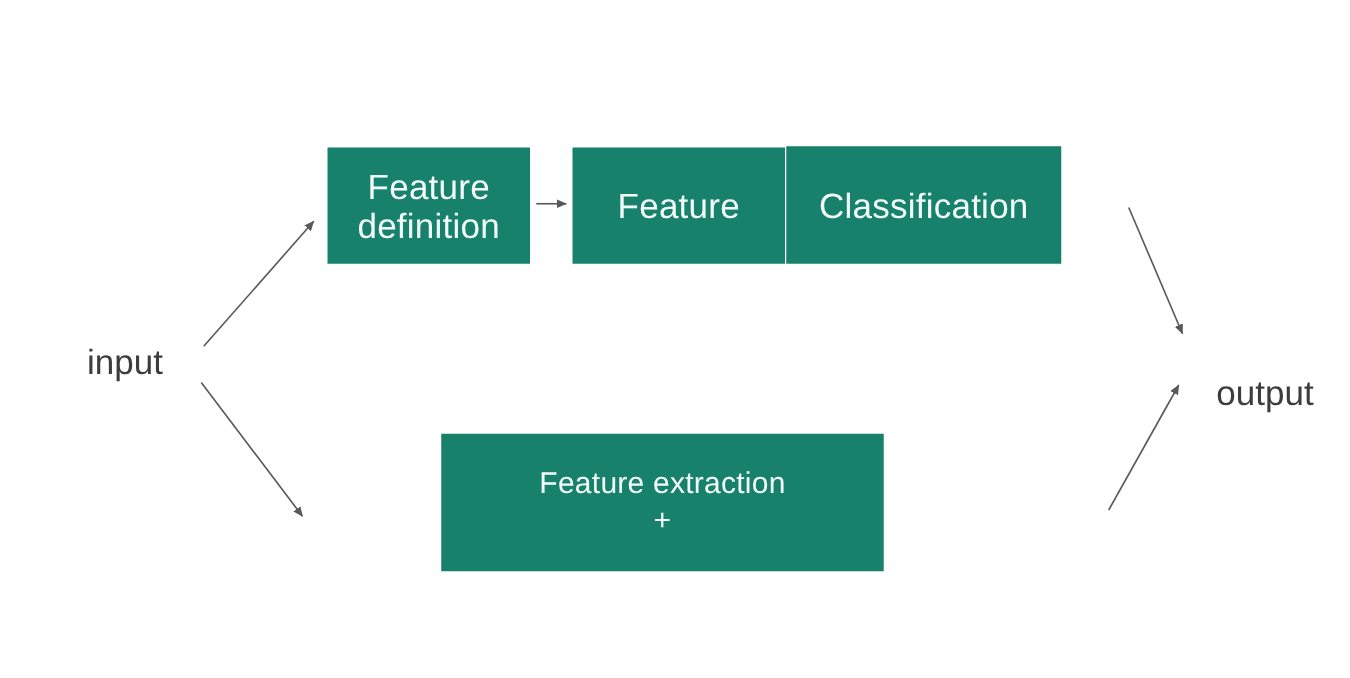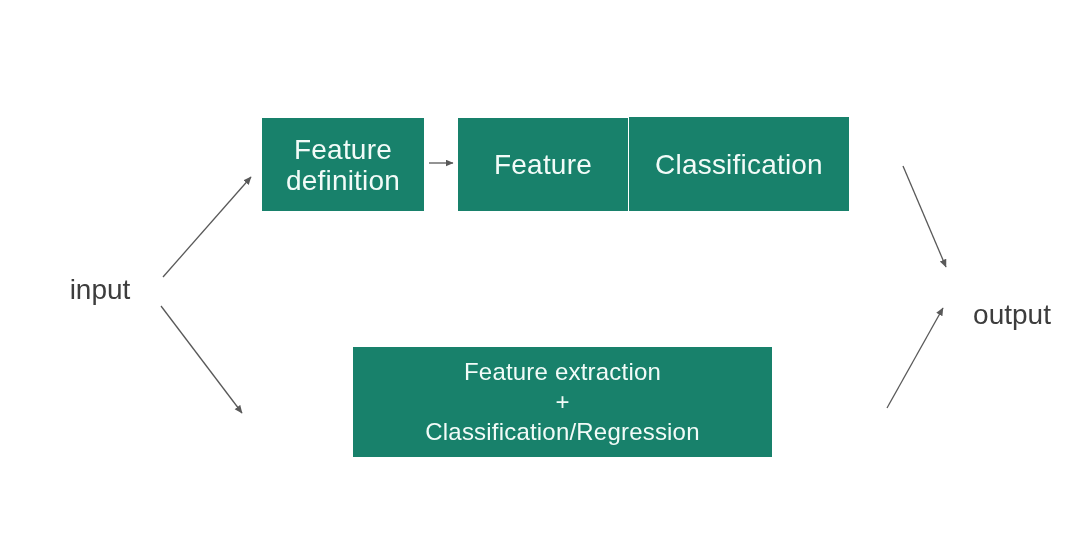--- a/index.html
+++ b/index.html
@@ -32,21 +32,21 @@
     text-align: center;
     font-size: 28px;
     line-height: 31px;
     font-weight: 400;
     letter-spacing: 0.2px;
   }
   .node span { display: block; }
   #box-feature-definition      { left: 262px; top: 118px; width: 162px; height: 93px; }
   #box-feature-extraction      { left: 458px; top: 118px; width: 170px; height: 93px; }
   #box-classification-regression { left: 629px; top: 117px; width: 220px; height: 94px; }
-  #box-combined                { left: 353px; top: 347px; width: 419px; height: 110px; font-size: 24px; line-height: 30px; }
+  #box-combined                { left: 353px; top: 347px; width: 354px; height: 110px; font-size: 24px; line-height: 30px; }
   .endpoint-label {
     position: absolute;
     color: var(--label-text);
     font-size: 28px;
     font-weight: 400;
     text-align: center;
   }
   #label-input  { left: 50px;  top: 274px; width: 100px; }
   #label-output { left: 962px; top: 271px; width: 100px; margin-top: 28px; }
   .edges-layer {
@@ -92,18 +92,17 @@
     <span>Feature</span>
   </div>
 
   <div class="node" id="box-classification-regression">
     <span>Classification</span>
   </div>
 
   <div class="node" id="box-combined">
     <span>Feature extraction</span>
     <span>+</span>
-    <span>Classification/Regression</span>
   </div>
 
   <div class="endpoint-label" id="label-output">output</div>
 
 </div>
 
 </body></html>

